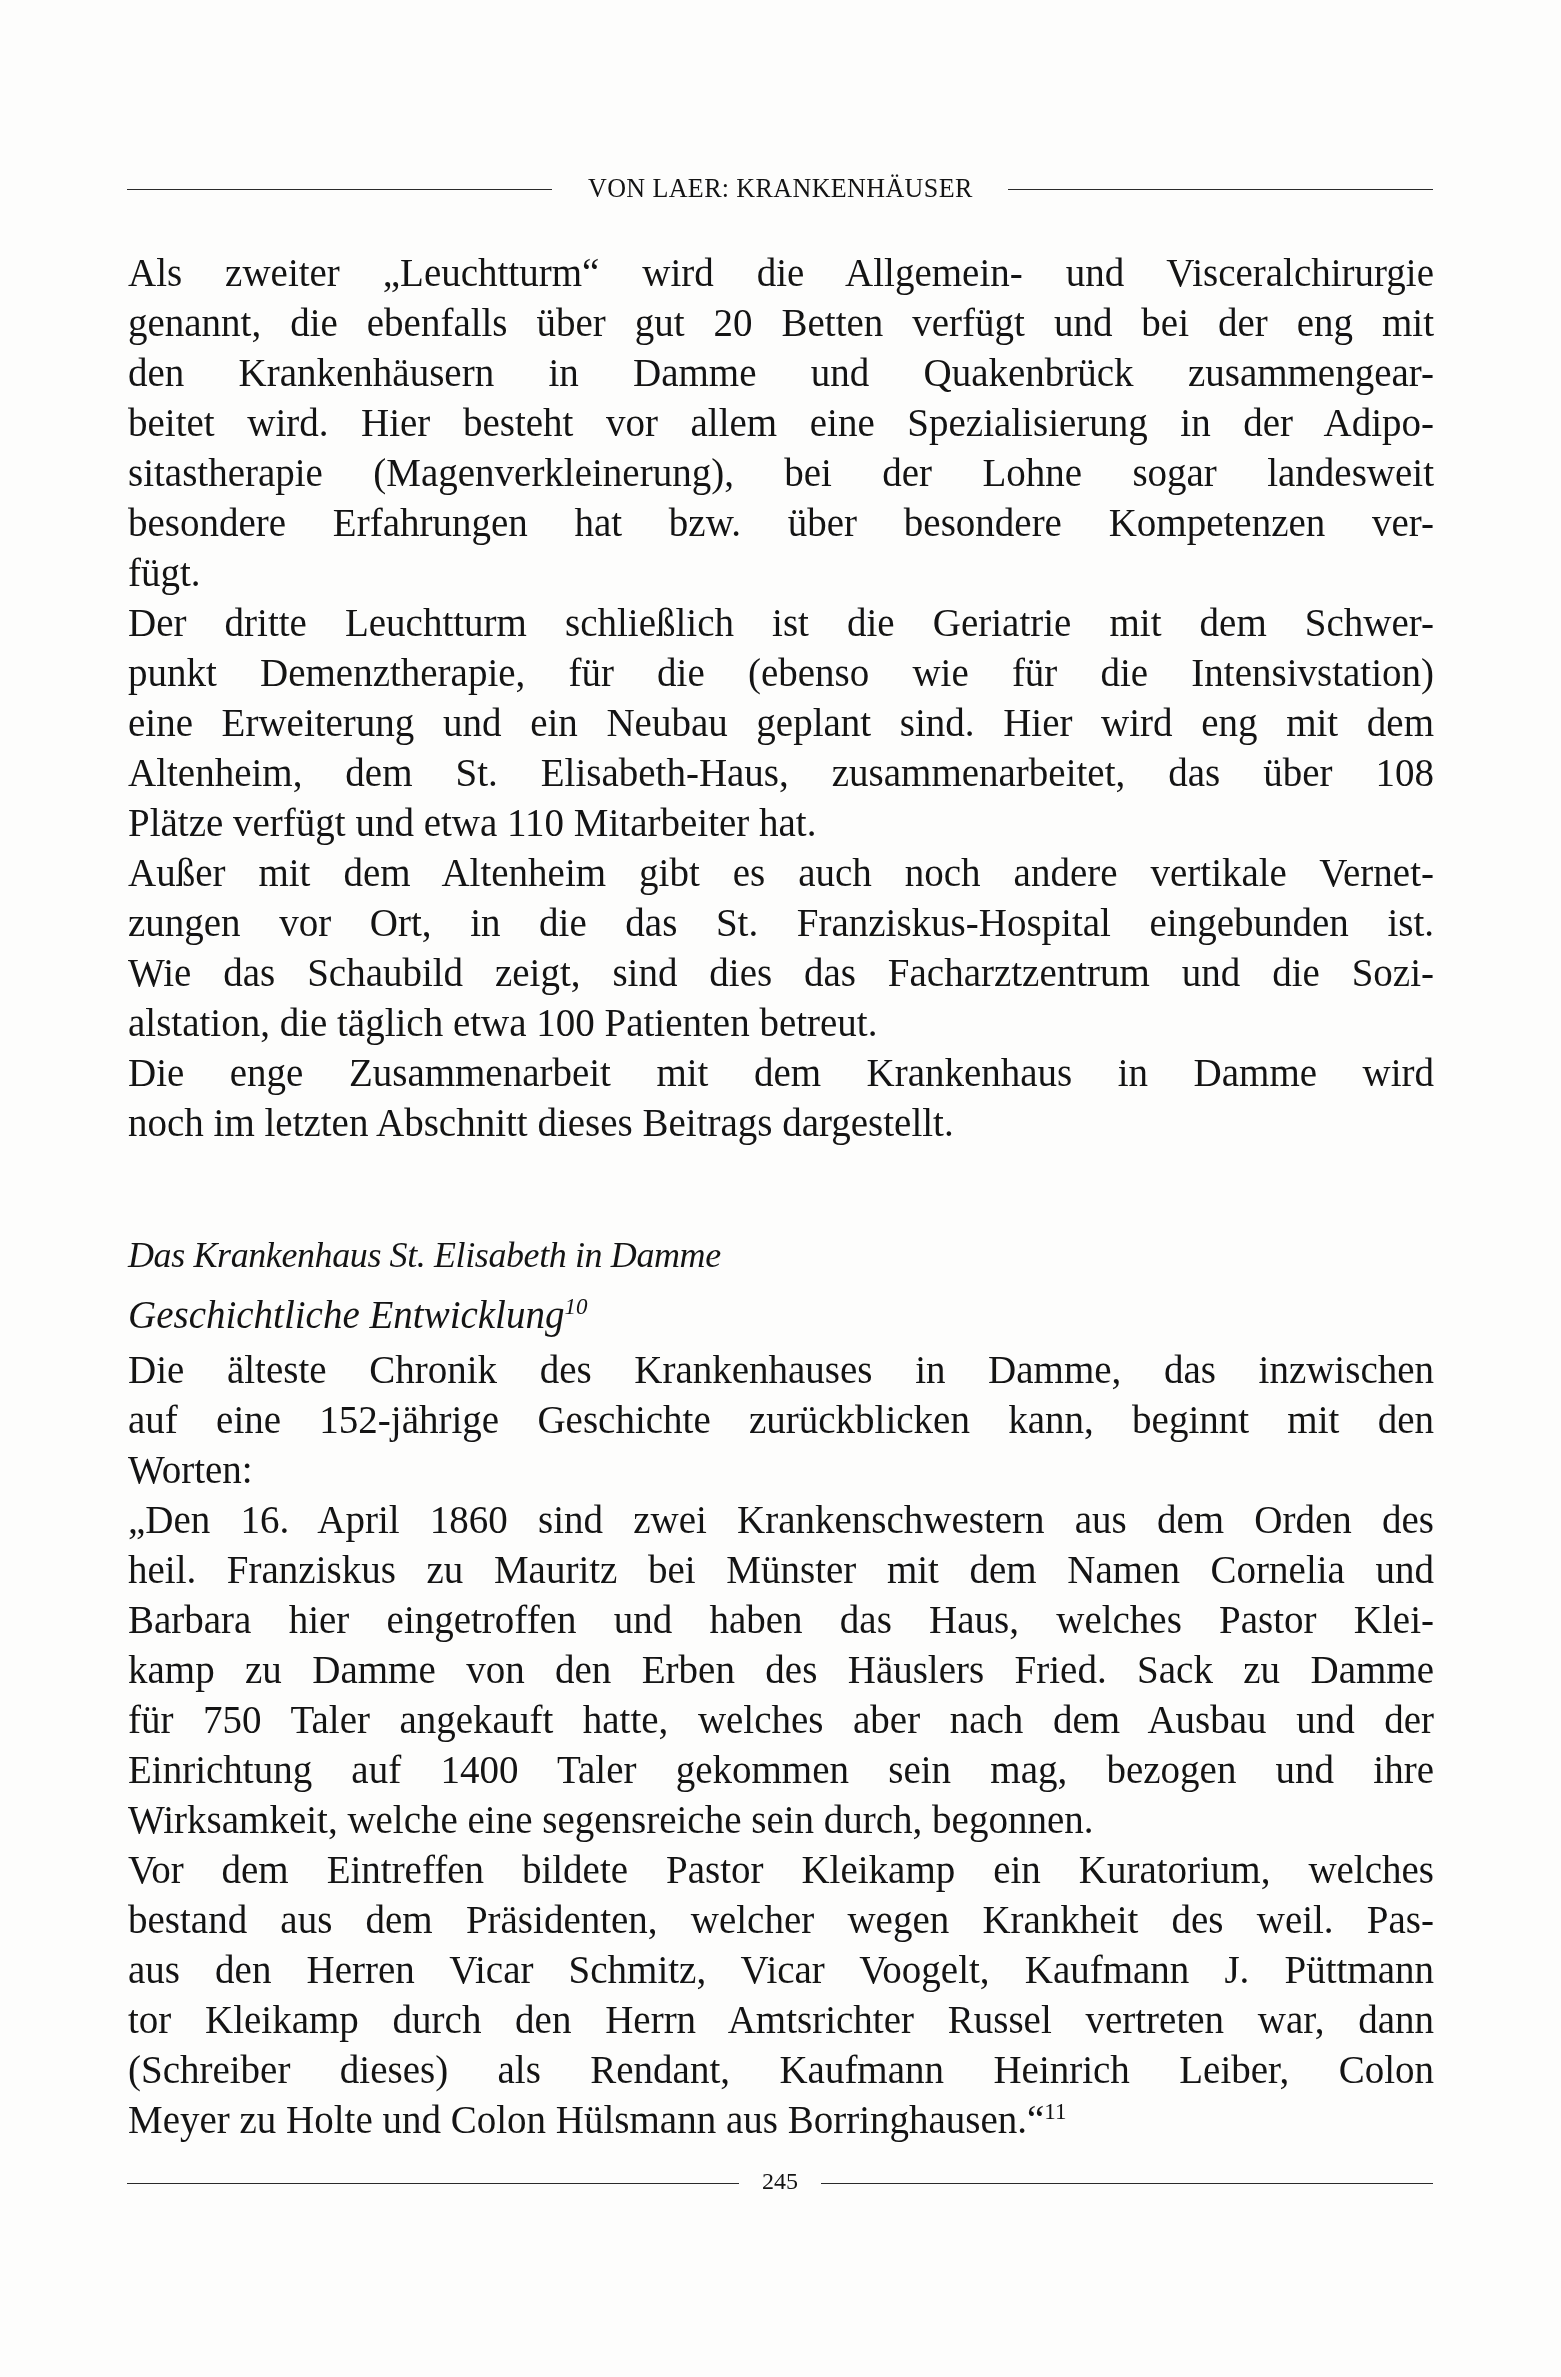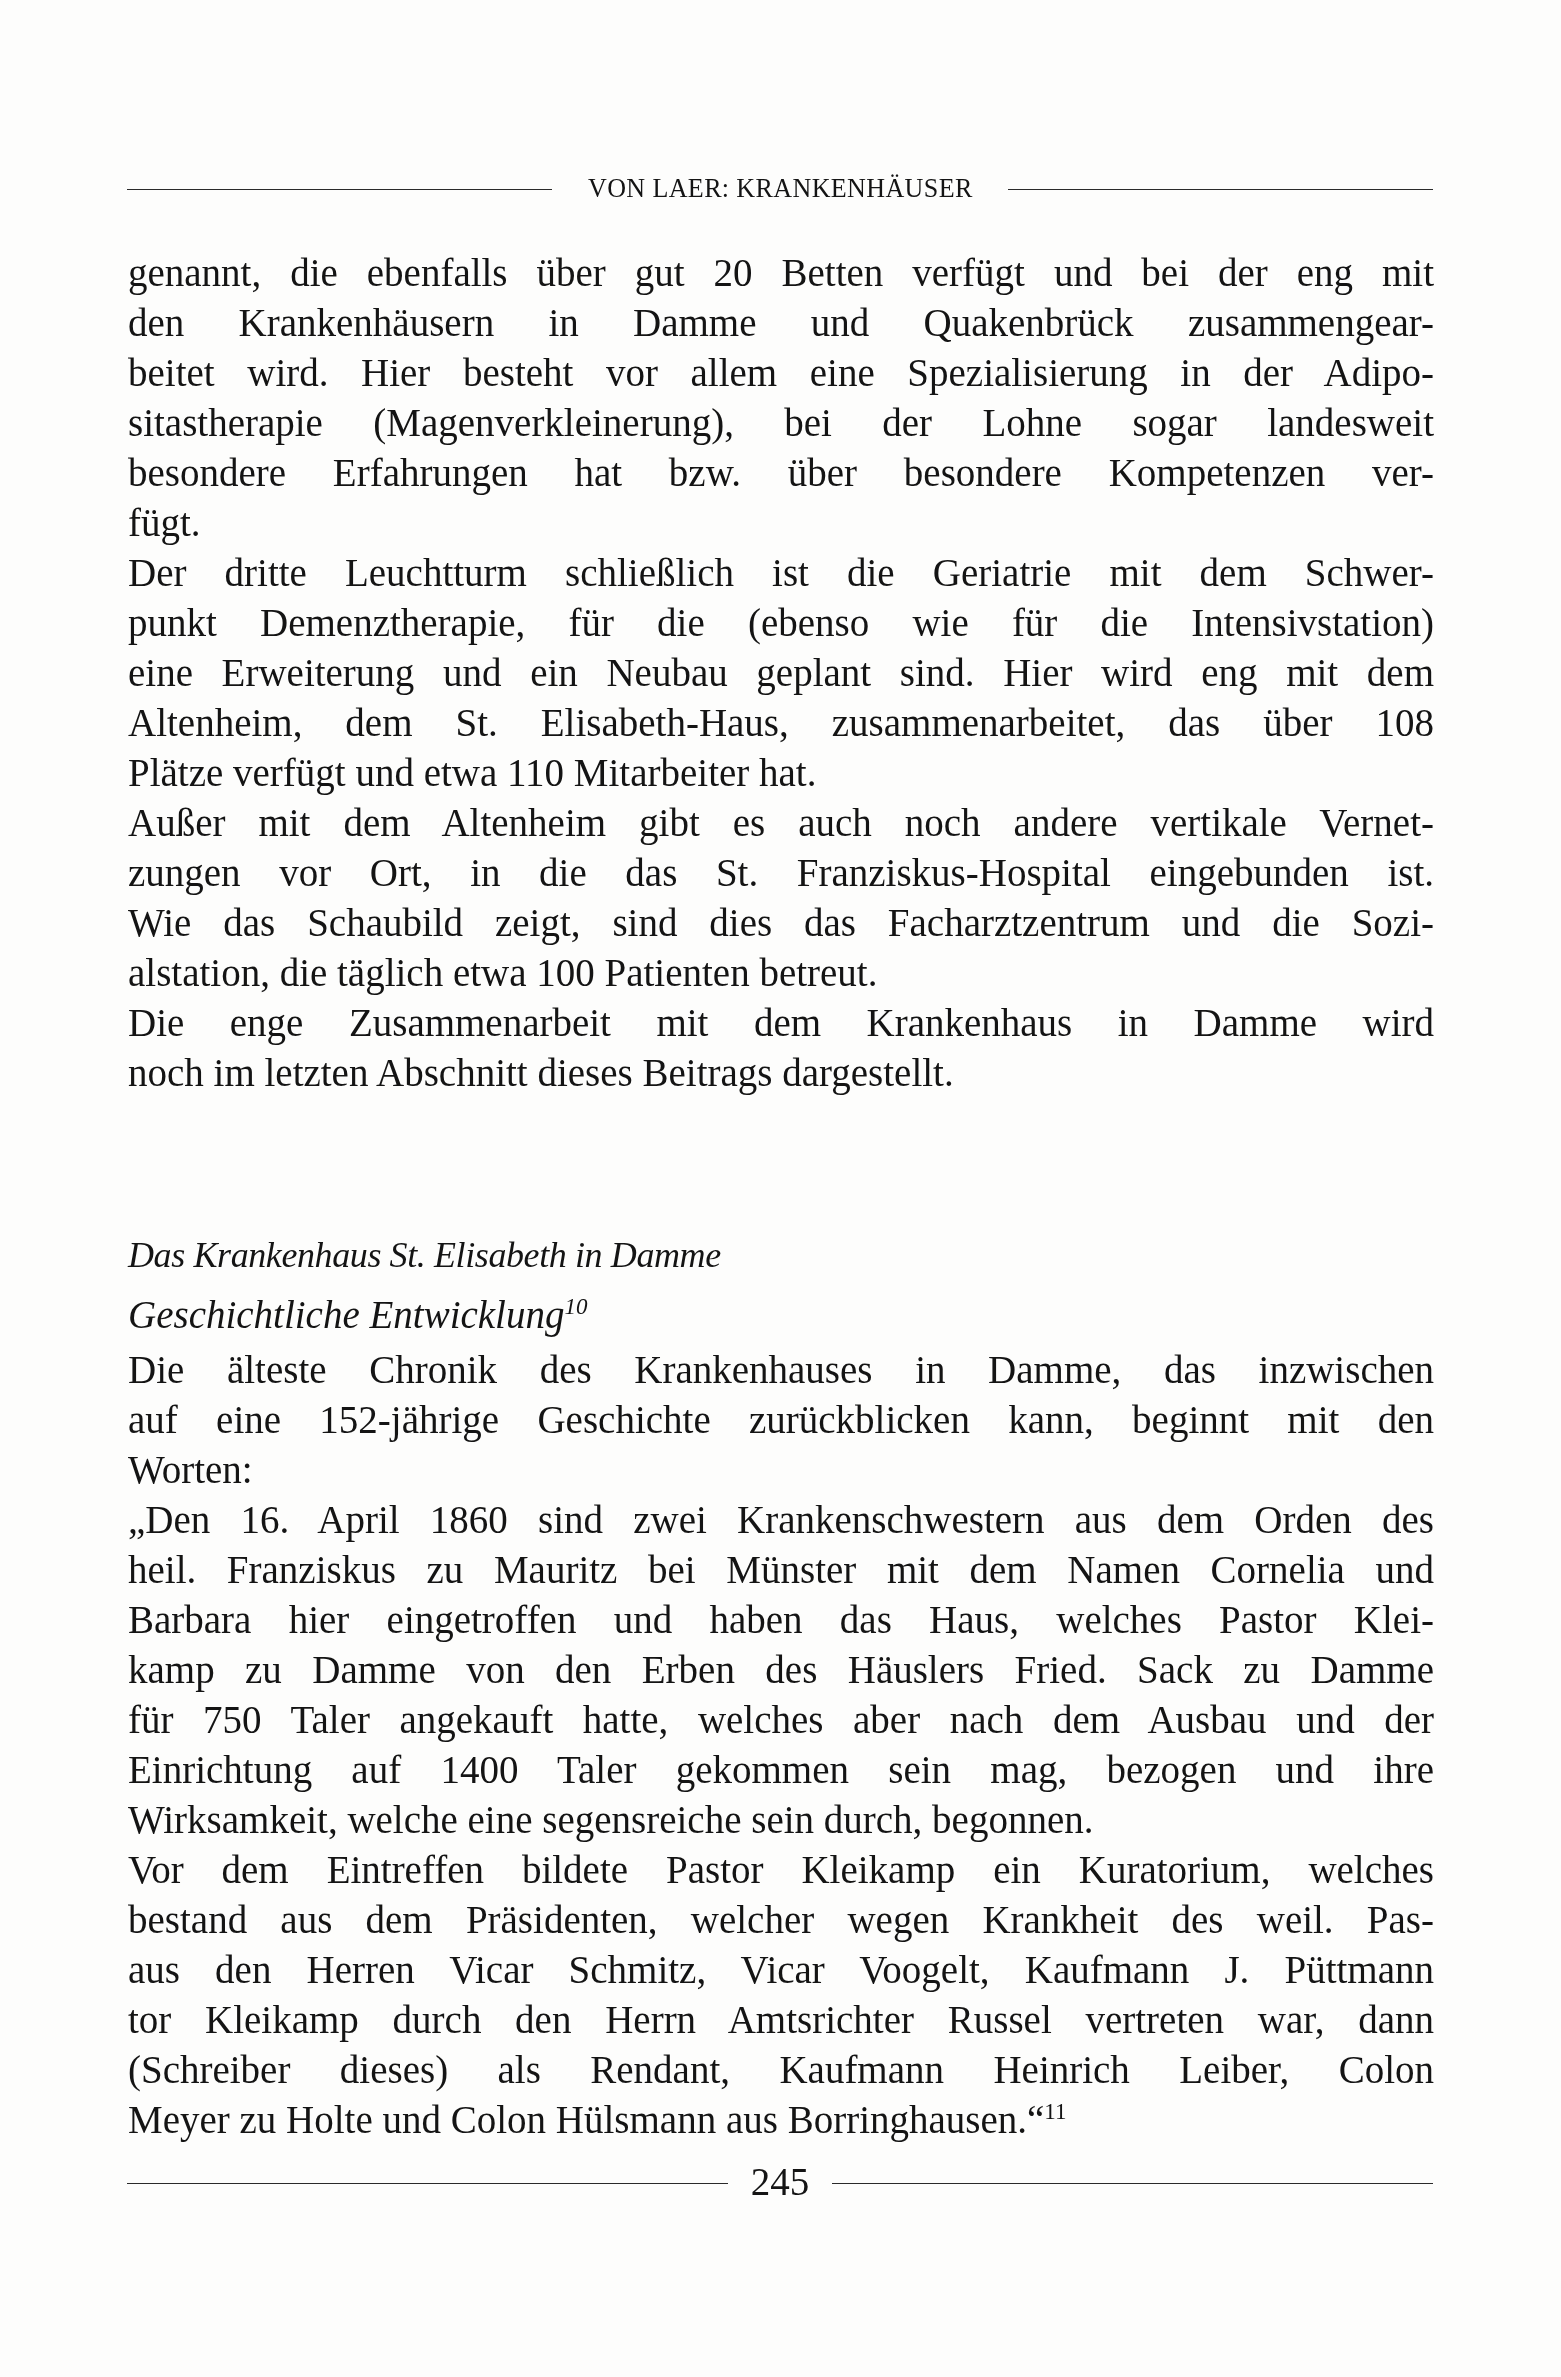--- a/index.html
+++ b/index.html
@@ -102,36 +102,37 @@
       left: 127px;
       top: 2162px;
       width: 1306px;
       height: 39px;
       display: flex;
       align-items: center;
     }
     .page-footer .page-number {
       flex: 0 0 auto;
       padding: 0 23px;
-      font-size: 39px;
+      font-size: 24px;
       line-height: 39px;
     }
   </style>
 </head>
 <body>
 
 <div class="page">
 
   <div class="running-header">
     <div class="rule"></div>
     <div class="title">VON LAER: KRANKENHÄUSER</div>
     <div class="rule"></div>
   </div>
 
   <div class="text-block block-1">
+    <span class="line" style="word-spacing: 0px;">Als zweiter „Leuchtturm“ wird die Allgemein- und Visceralchirurgie</span>
     <span class="line" style="word-spacing: 0px;">genannt, die ebenfalls über gut 20 Betten verfügt und bei der eng mit</span>
     <span class="line" style="word-spacing: 0px;">den Krankenhäusern in Damme und Quakenbrück zusammengear-</span>
     <span class="line" style="word-spacing: 0px;">beitet wird. Hier besteht vor allem eine Spezialisierung in der Adipo-</span>
     <span class="line" style="word-spacing: 0px;">sitastherapie (Magenverkleinerung), bei der Lohne sogar landesweit</span>
     <span class="line" style="word-spacing: 0px;">besondere Erfahrungen hat bzw. über besondere Kompetenzen ver-</span>
     <span class="line last">fügt.</span>
     <span class="line" style="word-spacing: 0px;">Der dritte Leuchtturm schließlich ist die Geriatrie mit dem Schwer-</span>
     <span class="line" style="word-spacing: 0px;">punkt Demenztherapie, für die (ebenso wie für die Intensivstation)</span>
     <span class="line" style="word-spacing: 0px;">eine Erweiterung und ein Neubau geplant sind. Hier wird eng mit dem</span>
     <span class="line" style="word-spacing: 0px;">Altenheim, dem St. Elisabeth-Haus, zusammenarbeitet, das über 108</span>

